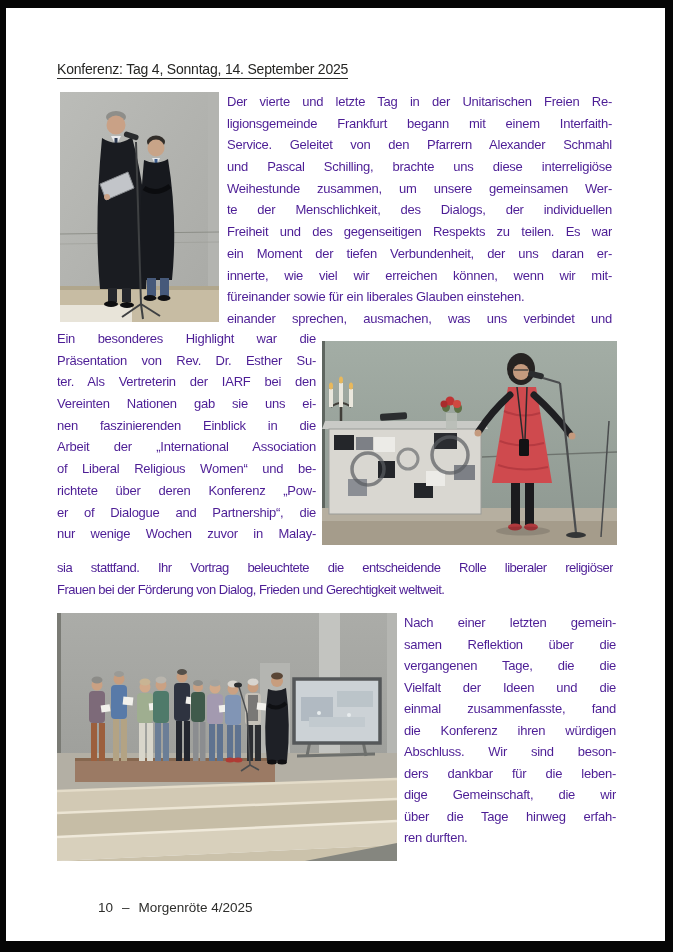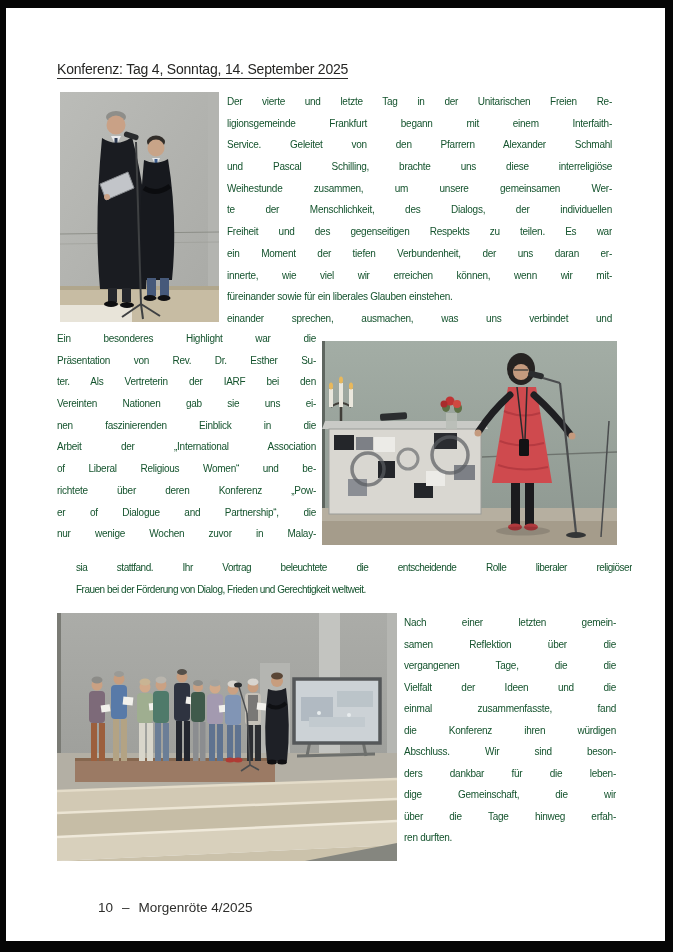--- a/index.html
+++ b/index.html
@@ -2,21 +2,21 @@
 <html><head>
 <meta charset="utf-8">
 <style>
   html,body{margin:0;padding:0;background:#000;}
   .frame{position:relative;width:673px;height:952px;background:#050505;overflow:hidden;
          font-family:"Liberation Sans",sans-serif;}
   .page{position:absolute;left:6px;top:8px;width:659px;height:933px;background:#ffffff;}
   .heading{position:absolute;left:51px;top:53px;margin:0;font-size:14px;font-weight:normal;
            letter-spacing:-0.2px;color:#262624;}
   .heading span{display:inline-block;border-bottom:1.5px solid #2c2c2a;padding-bottom:1px;}
-  .para{position:absolute;color:#14532d;font-size:10px;letter-spacing:-0.25px;}
+  .para{position:absolute;color:#4c1d95;font-size:13px;letter-spacing:-0.25px;}
   .ln{height:21.7px;line-height:21.7px;overflow:hidden;
       text-align:justify;text-align-last:justify;text-justify:inter-word;}
   .ln.last{text-align:left;text-align-last:left;}
   .para3 .ln{height:21.5px;line-height:21.5px;}
   .fw .ln{letter-spacing:-0.5px;}
   .photo{position:absolute;margin:0;padding:0;line-height:0;}
   .footer{position:absolute;left:51px;top:892px;font-size:13.5px;color:#2e2e2c;letter-spacing:0;margin-left:41px;}
   .footer .gap{margin:0 9px;}
 </style>
 </head>
@@ -175,21 +175,21 @@
     <g>
       <rect x="206" y="31" width="16" height="6" rx="3" fill="#2b2d2f" transform="rotate(14 214 34)"></rect>
       <line x1="221" y1="37" x2="238" y2="42" stroke="#4a4c4e" stroke-width="2"></line>
       <line x1="238" y1="42" x2="254" y2="192" stroke="#4a4c4e" stroke-width="2.2"></line>
       <line x1="287" y1="80" x2="279" y2="196" stroke="#4a4c4e" stroke-width="1.5"></line>
       <ellipse cx="254" cy="194" rx="10" ry="3" fill="#333536"></ellipse>
     </g>
    </svg>
   </figure>
 
-  <div class="para fw" style="left:51px;top:549px;width:556px;margin-left:19px;">
+  <div class="para fw" style="left:51px;top:549px;width:556px;">
     <div class="ln">sia stattfand. Ihr Vortrag beleuchtete die entscheidende Rolle liberaler religiöser</div>
     <div class="ln last">Frauen bei der Förderung von Dialog, Frieden und Gerechtigkeit weltweit.</div>
   </div>
 
   <figure class="photo" style="left:51px;top:605px;">
    <svg width="340" height="248" viewBox="0 0 340 248">
     <defs>
       <linearGradient id="p3wall" x1="0" y1="0" x2="0" y2="1">
         <stop offset="0" stop-color="#abaca8"></stop>
               <stop offset="1" stop-color="#9e9f9b"></stop>

